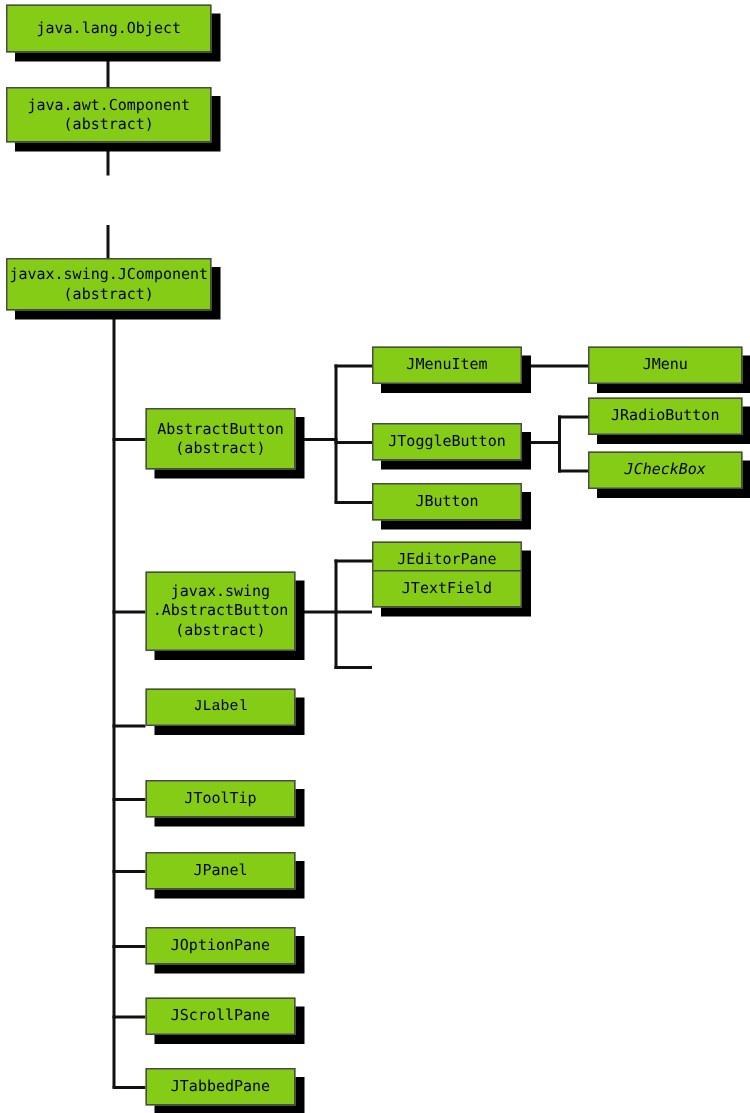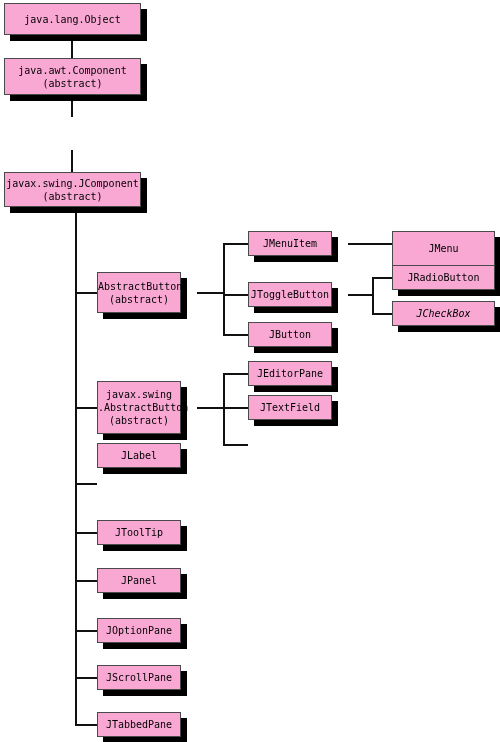--- a/index.html
+++ b/index.html
@@ -20,41 +20,41 @@
   
   .line {
     position: absolute;
     background: #111111;
   }
 
   
   .node {
     position: absolute;
     box-sizing: border-box;
-    background: #f9a8d4;
+    background: #84cc16;
     border: 1px solid #4a4a4a;
     box-shadow: 6px 6px 0 0 #000000;
     display: flex;
     flex-direction: column;
     align-items: center;
     justify-content: center;
     z-index: 5;
   }
   .node .ln {
     display: block;
     width: 100%;
     text-align: center;
     font-size: 10px;
     line-height: 13px;
     color: #000000;
     white-space: pre;
     letter-spacing: 0px;
   }
   .node.w137 { width: 137px; }
-  .node.w100 { width: 84px; }
+  .node.w100 { width: 100px; }
   .node.w103 { width: 103px; }
 </style>
 </head>
 <body>
 
 <div id="diagram">
 
   <div class="line" style="left:71px; top:35px;  width:2px; height:23px;"></div>
   <div class="line" style="left:71px; top:95px;  width:2px; height:22px;"></div>
   <div class="line" style="left:71px; top:150px; width:2px; height:22px;"></div>
@@ -106,21 +106,21 @@
 
   <div class="node w100" style="left:97px; top:272px; height:41px;">
     <span class="ln">AbstractButton</span>
     <span class="ln">(abstract)</span>
   </div>
 
   <div class="node w100" style="left:248px; top:231px; height:25px;">
     <span class="ln">JMenuItem</span>
   </div>
 
-  <div class="node w103" style="left:392px; top:231px; height:35px;">
+  <div class="node w103" style="left:392px; top:231px; height:25px;">
     <span class="ln">JMenu</span>
   </div>
 
   <div class="node w100" style="left:248px; top:282px; height:25px;">
     <span class="ln">JToggleButton</span>
   </div>
 
   <div class="node w103" style="left:392px; top:265px; height:25px;">
     <span class="ln">JRadioButton</span>
   </div>
@@ -136,26 +136,26 @@
   <div class="node w100" style="left:97px; top:381px; height:53px;">
     <span class="ln">javax.swing</span>
     <span class="ln">.AbstractButton</span>
     <span class="ln">(abstract)</span>
   </div>
 
   <div class="node w100" style="left:248px; top:361px; height:25px;">
     <span class="ln">JEditorPane</span>
   </div>
 
-  <div class="node w100" style="left:248px; top:395px; height:25px;">
+  <div class="node w100" style="left:248px; top:380px; height:25px;">
     <span class="ln">JTextField</span>
   </div>
 
 
-  <div class="node w100" style="left:97px; top:443px; height:25px;">
+  <div class="node w100" style="left:97px; top:459px; height:25px;font-family:Liberation Mono, monospace;">
     <span class="ln">JLabel</span>
   </div>
 
   <div class="node w100" style="left:97px; top:520px; height:25px;">
     <span class="ln">JToolTip</span>
   </div>
 
   <div class="node w100" style="left:97px; top:568px; height:25px;">
     <span class="ln">JPanel</span>
   </div>

